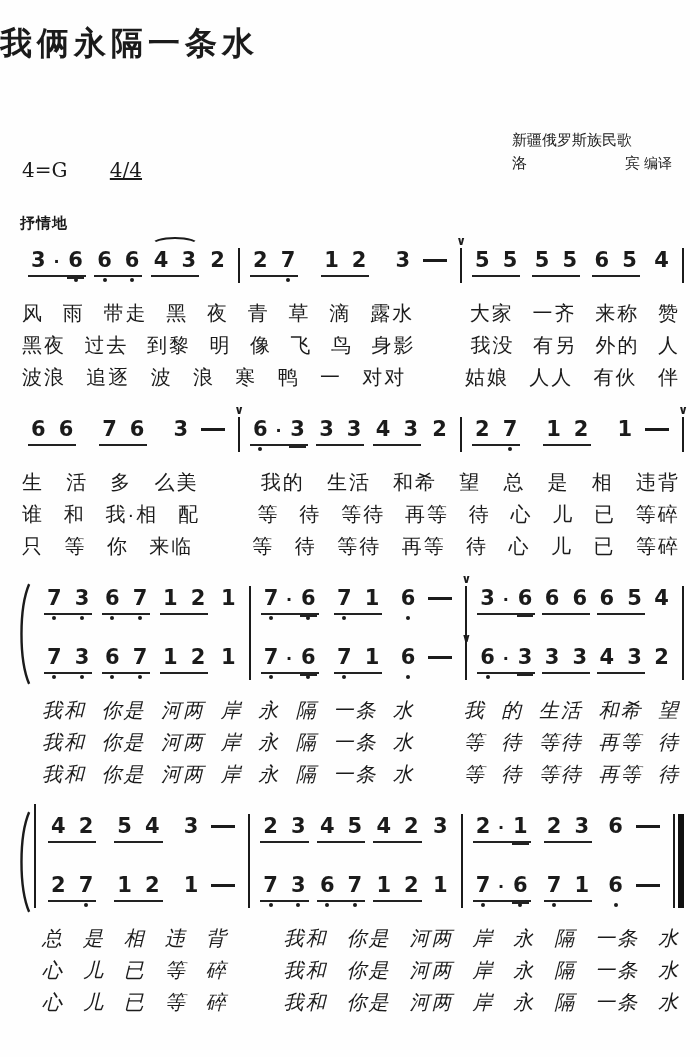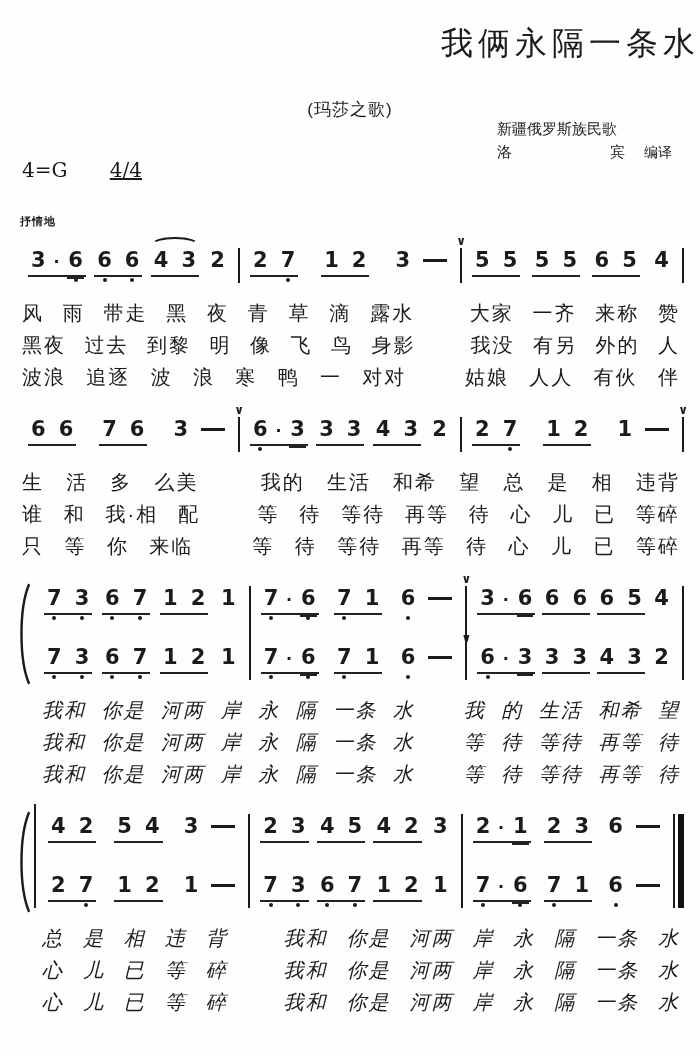--- a/index.html
+++ b/index.html
@@ -1,28 +1,28 @@
 <!DOCTYPE html>
 <html><head>
 <meta charset="utf-8">
 <style>
   html,body{margin:0;padding:0;background:#e8e8e8;}
   .page{position:relative;width:700px;height:1057px;background:#fefefe;overflow:hidden;
         font-family:"Liberation Sans","DejaVu Sans",sans-serif;color:#1b1b1b;}
   
-  .title{position:absolute;top:22px;left:0;right:0;text-align:right;
-         font-size:32px;font-weight:400;letter-spacing:5px;}
+  .title{position:absolute;top:22px;left:0;right:0;text-align:left;
+         font-size:32px;font-weight:700;letter-spacing:5px;}
   .subtitle{position:absolute;top:98px;left:0;right:0;text-align:center;font-size:17px;letter-spacing:1px;}
-  .credits{position:absolute;top:117px;right:28px;display:flex;align-items:flex-end;font-size:15px;line-height:1.55;gap:15px;}
+  .credits{position:absolute;top:128px;right:28px;display:flex;align-items:flex-end;font-size:15px;line-height:1.55;}
   .credit-lines{display:flex;flex-direction:column;min-width:128px;}
   .credit-justify{display:flex;justify-content:space-between;}
   .credit-role{font-size:14px;margin:0 0 0 4px;}
   .keysig{position:absolute;top:158px;left:22px;font-size:20px;font-family:"DejaVu Serif",serif;}
   .keysig .meter{margin-left:36px;text-decoration:underline;}
-  .tempo{position:absolute;top:214px;left:20px;font-size:11px;font-weight:700;letter-spacing:1px;}
+  .tempo{position:absolute;top:214px;left:20px;font-size:15px;font-weight:700;letter-spacing:1px;}
   
   .music{position:absolute;top:234px;left:18px;width:666px;}
   .system{margin-bottom:10px;}
   .staff-wrap{display:flex;align-items:stretch;}
   .brace{width:13px;flex:0 0 13px;margin:10px 3px 0 0;}
   .staff{display:grid;flex:1;row-gap:16px;padding-top:12px;}
   .measure{display:flex;justify-content:space-between;align-items:flex-start;padding:4px 10px 12px;}
   .startbar{width:2px;background:#1b1b1b;margin:4px 2px 6px 0;}
   .barline{width:2px;background:#1b1b1b;margin:2px 0 6px;justify-self:center;}
   .finalbar{display:flex;gap:3px;margin:2px 0 6px;}
@@ -46,21 +46,20 @@
   .duet .lyrics{padding-left:24px;font-style:italic;}
   .lyric-row{display:flex;justify-content:space-between;align-items:center;height:32px;font-size:20px;}
   .lyr{white-space:nowrap;letter-spacing:2px;}
   .lyr-spacer{width:18px;}
 </style>
 </head>
 <body>
 
 <div class="page">
   <div class="title">我俩永隔一条水</div>
-  <div class="subtitle">(玛莎之歌)</div>
 
   <div class="credits">
     <div class="credit-lines">
       <div>新疆俄罗斯族民歌</div>
       <div class="credit-justify">
         <span>洛</span>
         <span>宾</span>
       </div>
     </div>
     <div class="credit-role">编译</div>

